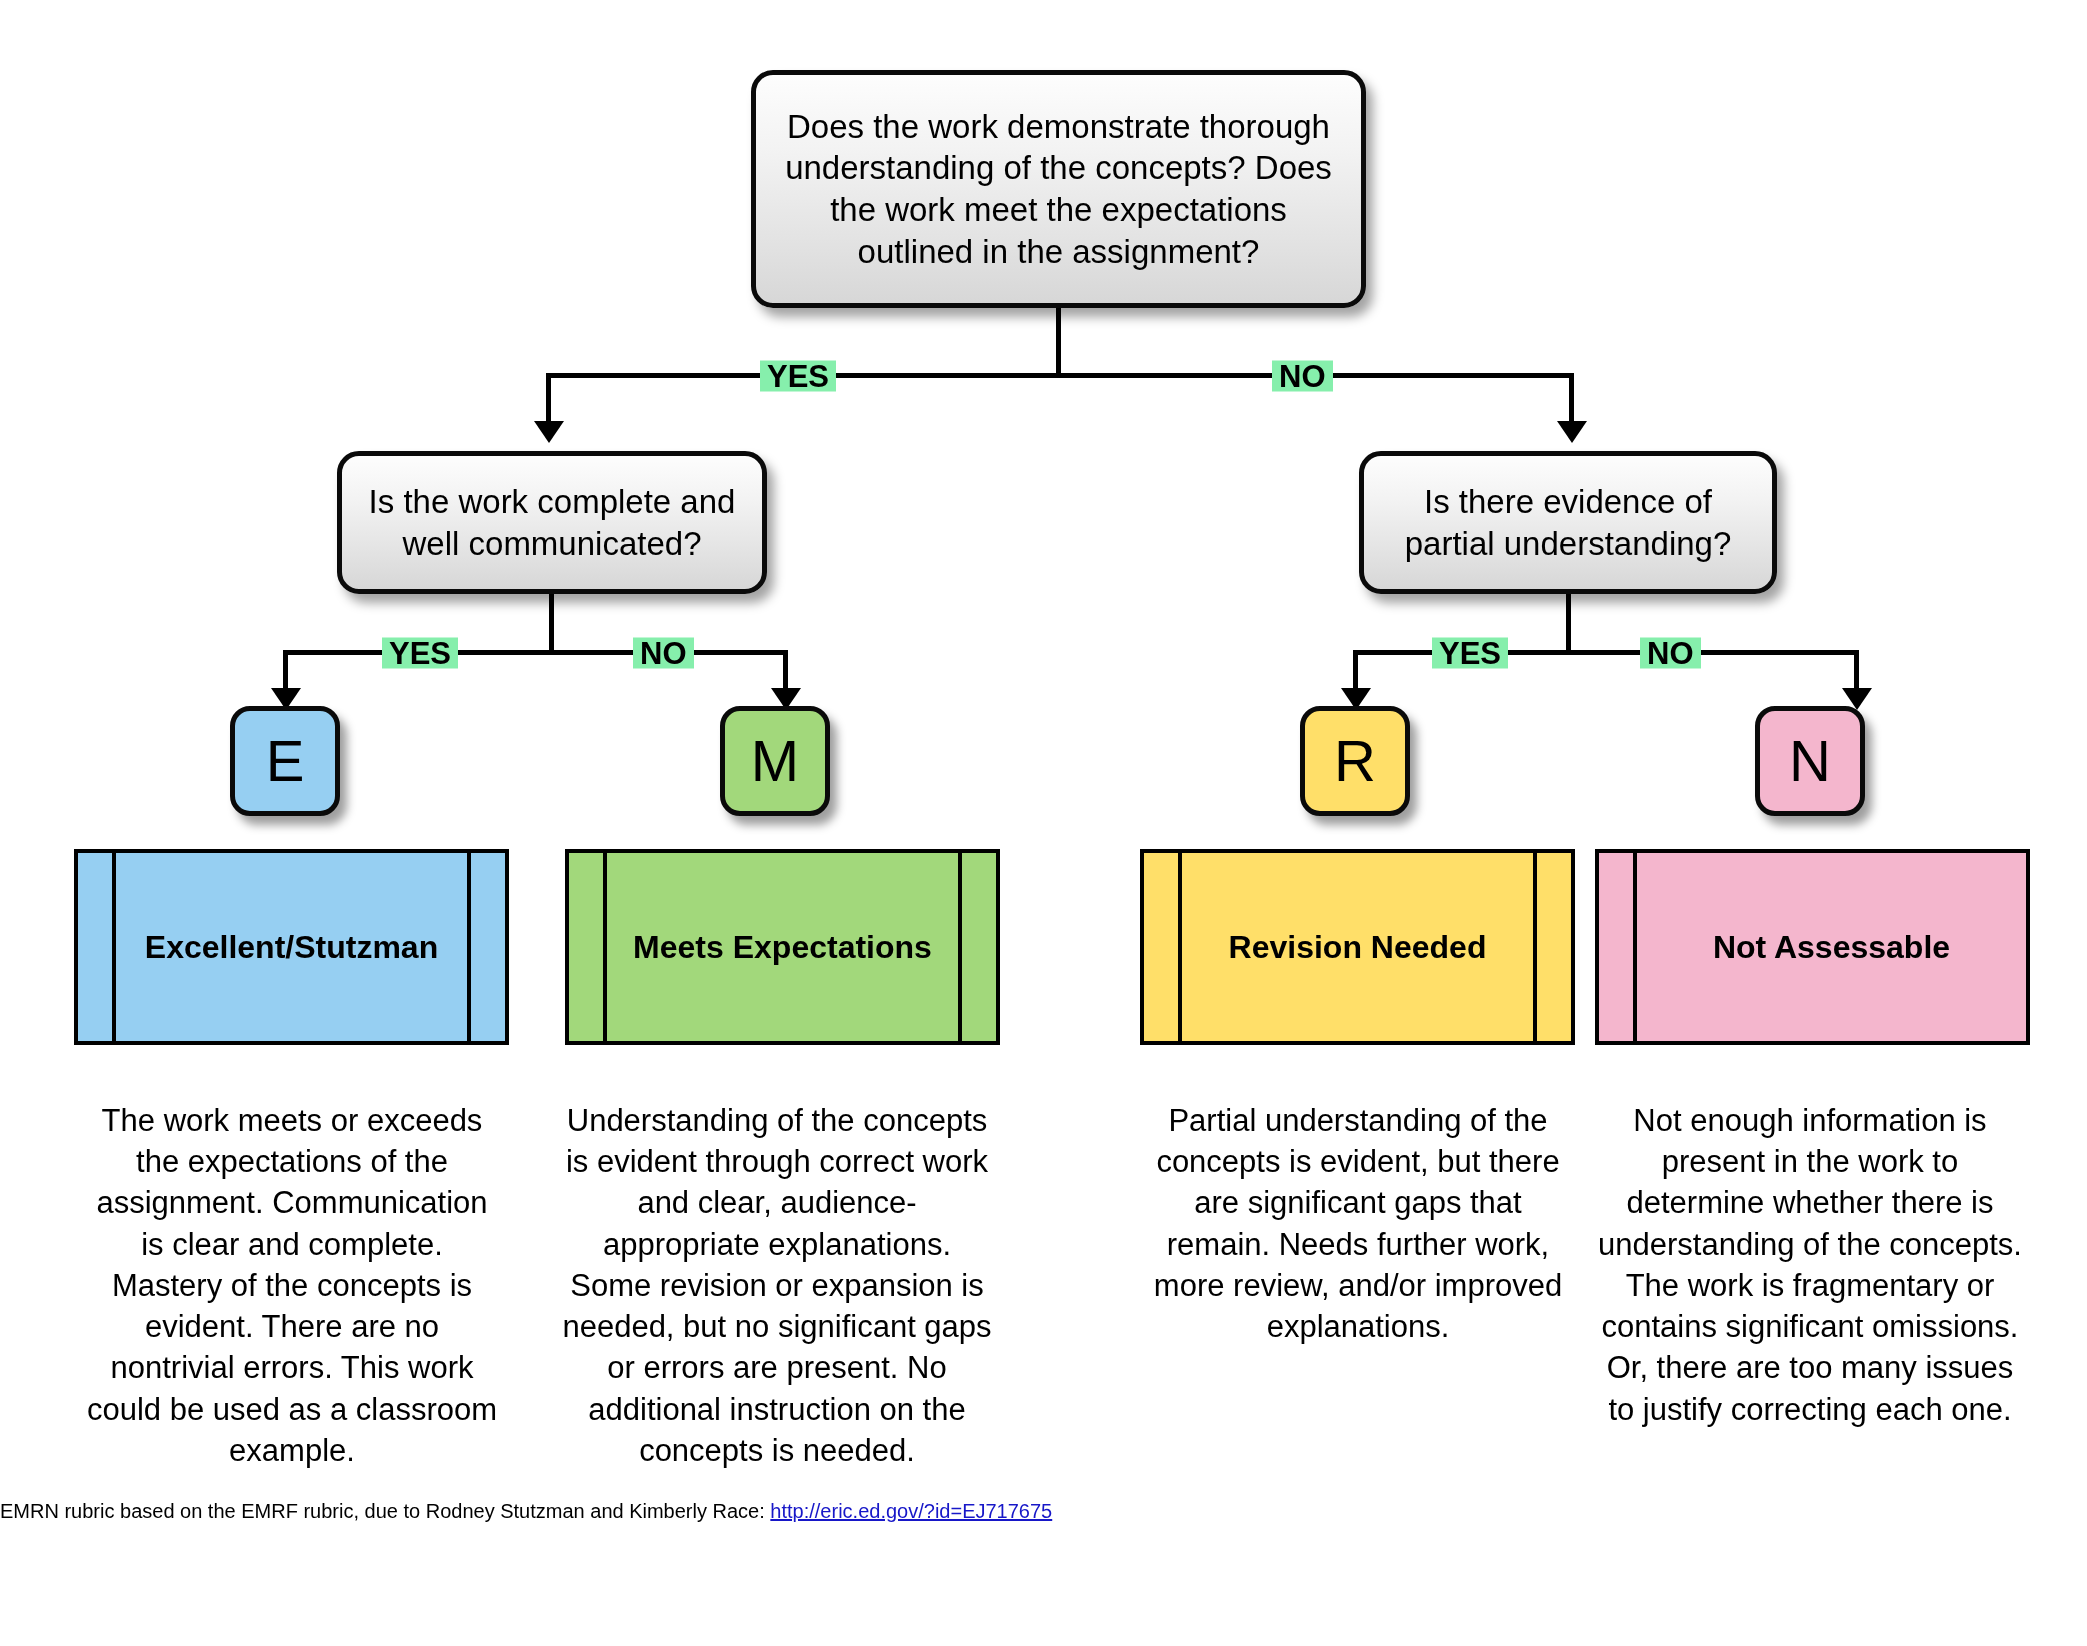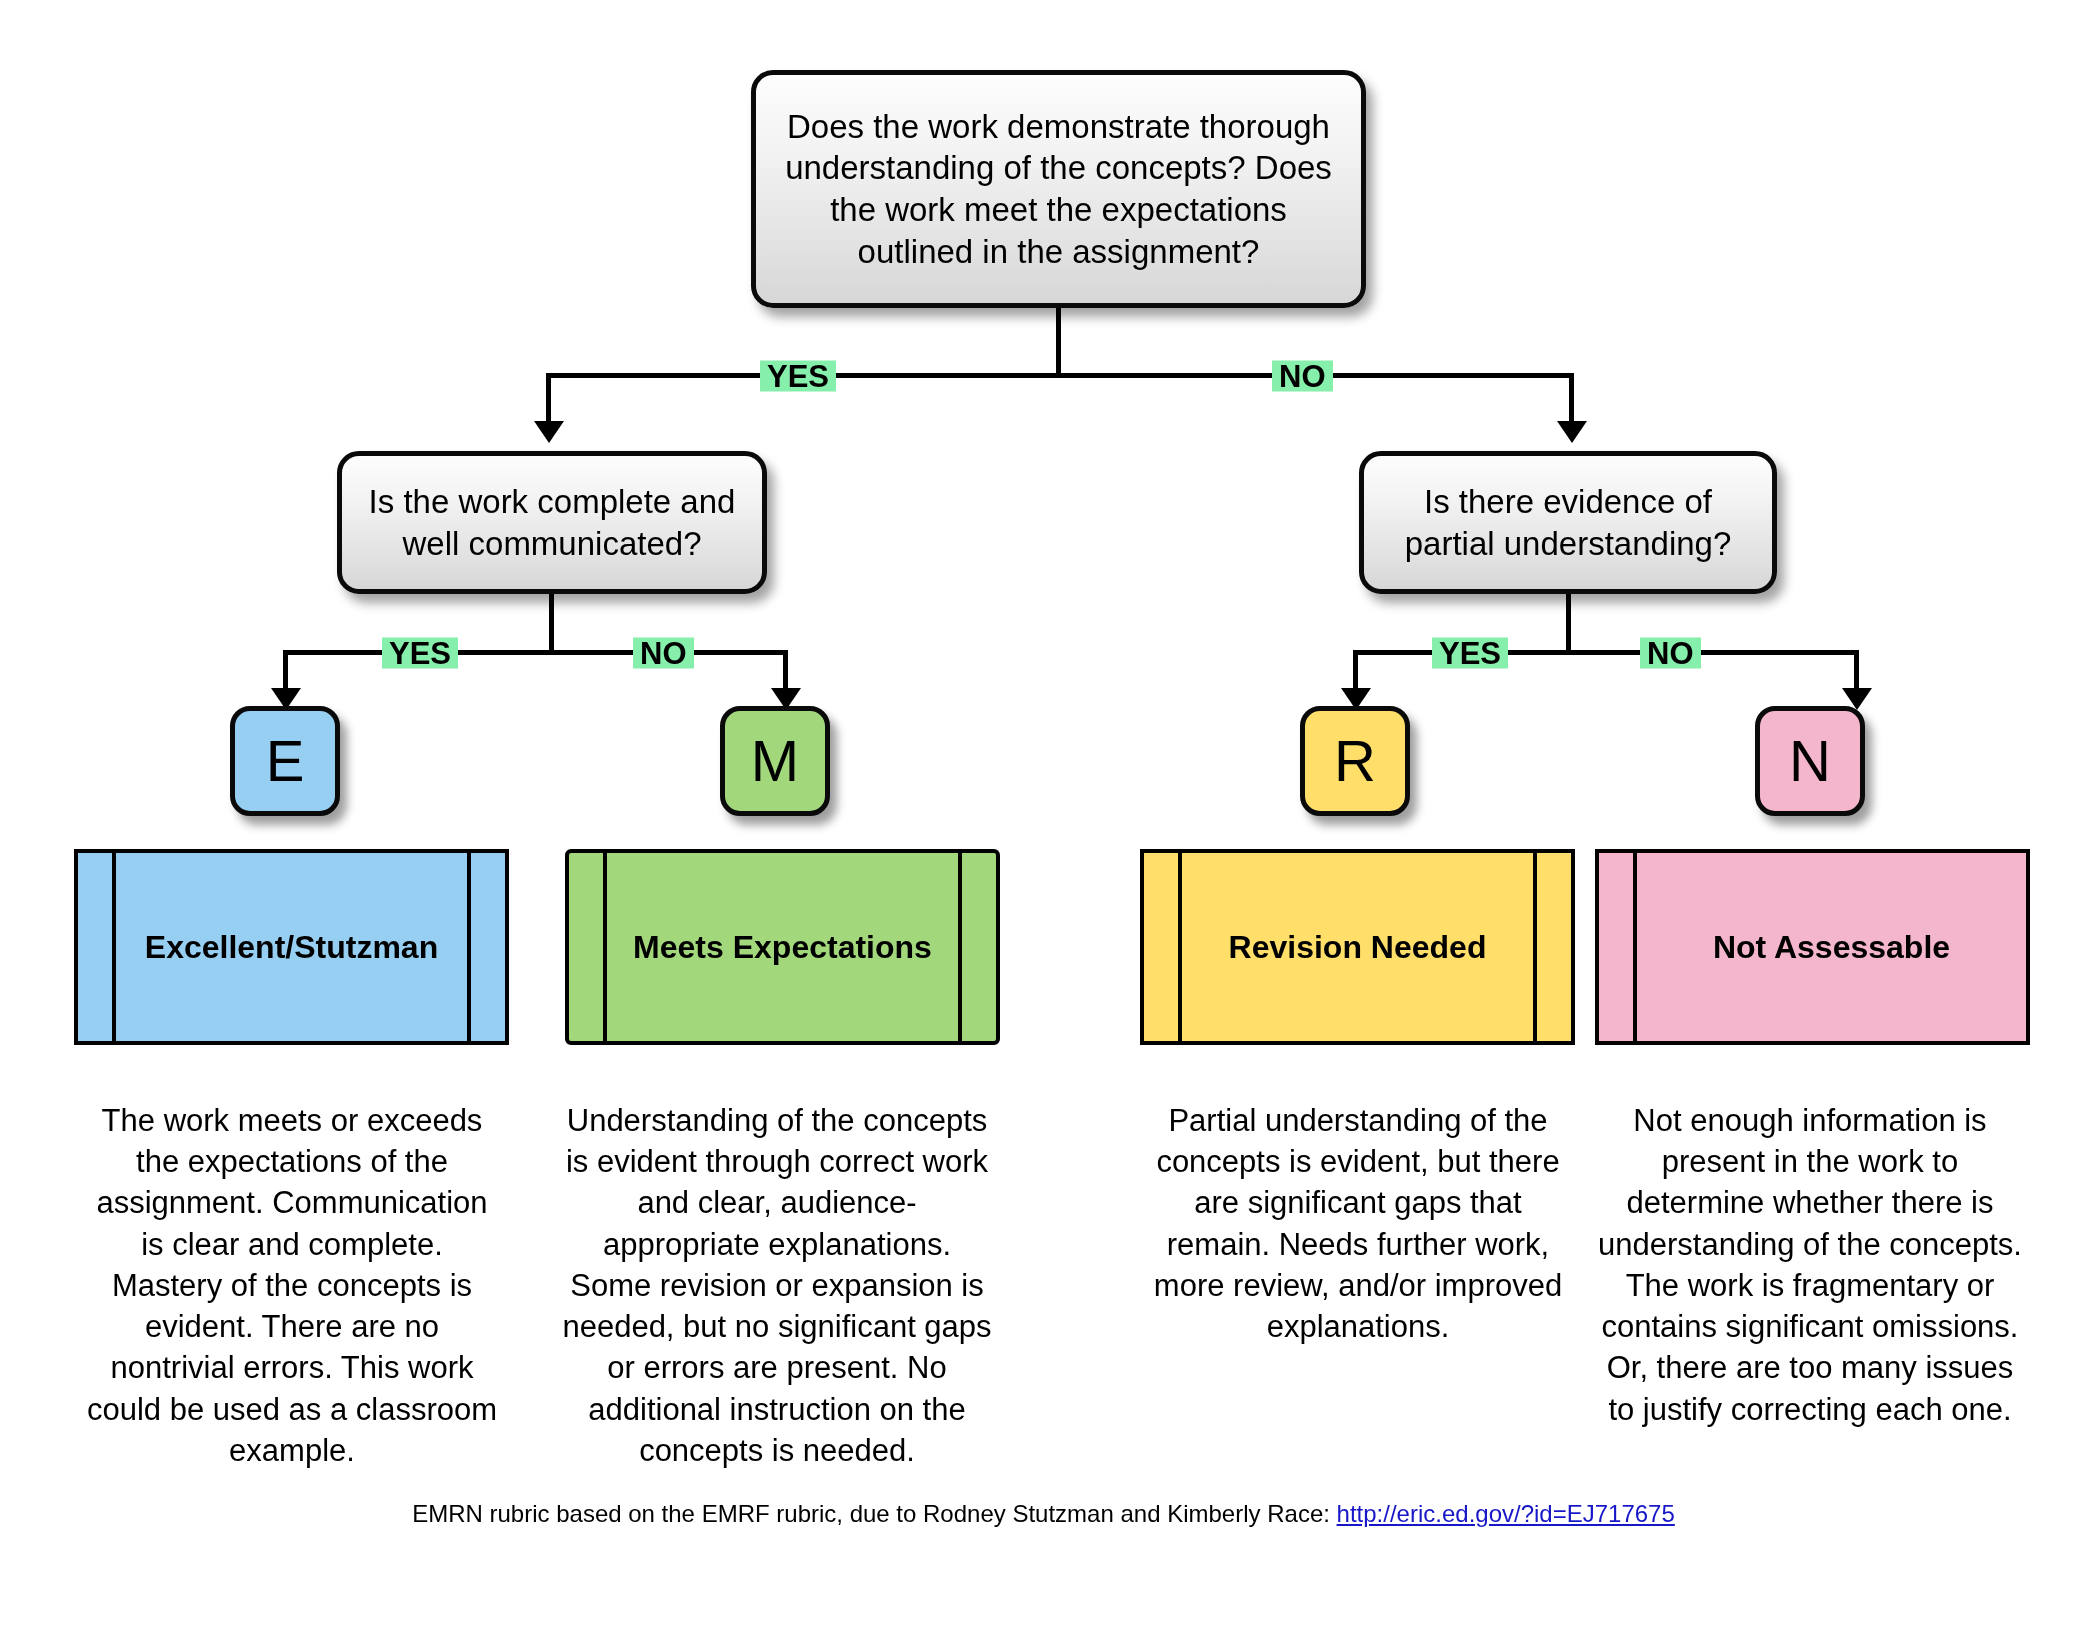--- a/index.html
+++ b/index.html
@@ -50,21 +50,21 @@
     display:flex;align-items:stretch;
   }
   .bar .edge{width:34px;flex:0 0 34px;}
   .bar .mid{
     flex:1 1 auto;
     border-left:4px solid #000;border-right:4px solid #000;
     display:flex;align-items:center;justify-content:center;
     font-weight:bold;font-size:32px;text-align:center;
   }
   #bar-e{left:74px;width:435px;background:#96CFF2;}
-  #bar-m{left:565px;width:435px;background:#A2D87B;border-radius:6px;}
+  #bar-m{left:565px;width:435px;background:#A2D87B;}
   #bar-r{left:1140px;width:435px;background:#FFDF69;}
   #bar-n{left:1595px;width:435px;background:#F4B6CD;}
   #bar-n .mid{border-right:none;}
 
   
   .desc{
     position:absolute;top:1100px;
     text-align:center;font-size:31px;line-height:1.33;
   }
   #desc-e{left:82px;width:420px;}
@@ -84,21 +84,21 @@
   }
   .branch-label{
     position:absolute;font-weight:bold;font-size:31px;
     background:#86efac;padding:0 7px;line-height:1;
     transform:translateY(-50%);
   }
 
   
   #footer{
     position:absolute;left:0;top:1500px;width:2087px;
-    text-align:center;font-size:24px;
+    text-align:left;font-size:20px;
   }
   #footer a{color:#1717c8;text-decoration:underline;}
 </style>
 </head>
 <body>
 
 <div id="stage">
 
   <div class="decision" id="d-root">
     <span>Does the work demonstrate thorough understanding of the concepts? Does the work meet the expectations outlined in the assignment?</span>

